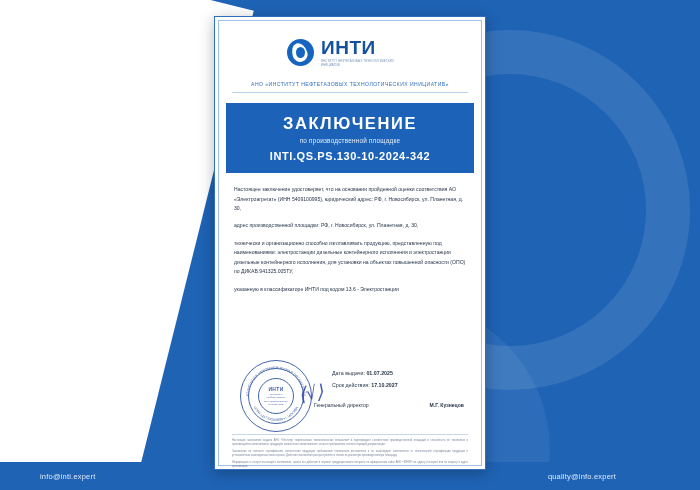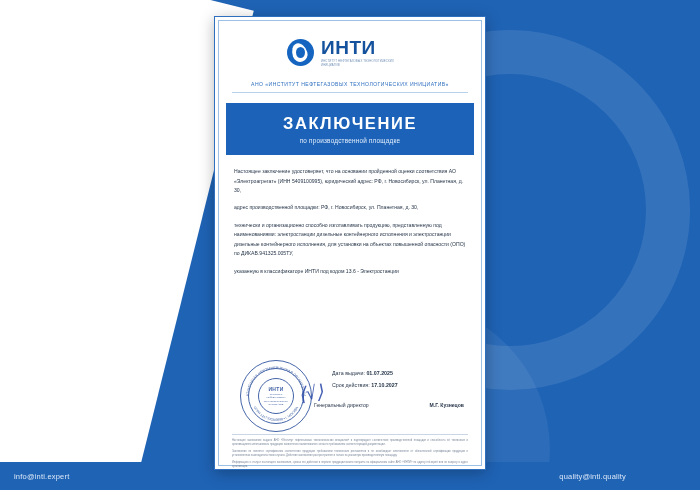--- a/index.html
+++ b/index.html
@@ -64,26 +64,26 @@
   }
   .bg-left-fill {
     position: absolute;
     left: 0; top: 0; width: 124px; height: 462px;
     background: #ffffff;
   }
 
   
   .footer {
     position: absolute;
-    left: 0; bottom: 0;
+    left: 8px; bottom: 0;
     width: 640px; height: 28px;
     display: flex;
     align-items: center;
     justify-content: space-between;
-    padding: 0 14px;
+    padding: 0 32px;
     box-sizing: border-box;
     color: #dbe8f7;
     font-size: 7.5px;
     letter-spacing: 0.2px;
   }
 
   
   .sheet {
     position: absolute;
     left: 214px; top: 16px;
@@ -333,20 +333,21 @@
         <div class="logo-sub">ИНСТИТУТ НЕФТЕГАЗОВЫХ ТЕХНОЛОГИЧЕСКИХ ИНИЦИАТИВ</div>
       </div>
     </div>
 
     <div class="org-line">АНО «ИНСТИТУТ НЕФТЕГАЗОВЫХ ТЕХНОЛОГИЧЕСКИХ ИНИЦИАТИВ»</div>
     <div class="rule"></div>
 
     <div class="title-band">
       <div class="title-main">ЗАКЛЮЧЕНИЕ</div>
       <div class="title-sub">по производственной площадке</div>
+      <div class="title-code">INTI.QS.PS.130-10-2024-342</div>
     </div>
 
     <div class="body">
       <div class="para">Настоящее заключение удостоверяет, что на основании пройденной оценки соответствия АО «Электроагрегат» (ИНН 5409100995), юридический адрес: РФ, г. Новосибирск, ул. Планетная, д. 30,</div>
       <div class="para">адрес производственной площадки: РФ, г. Новосибирск, ул. Планетная, д. 30,</div>
       <div class="para">технически и организационно способно изготавливать продукцию, представленную под наименованиями: электростанции дизельные контейнерного исполнения и электростанции дизельные контейнерного исполнения, для установки на объектах повышенной опасности (ОПО) по ДИКАВ.941325.005ТУ,</div>
       <div class="para">указанную в классификаторе ИНТИ под кодом 13.6 - Электростанции</div>
     </div>
 
     <div class="sign-area">
@@ -395,16 +396,16 @@
       <div class="rule-small"></div>
       <p>Настоящее заключение выдано АНО «Институт нефтегазовых технологических инициатив» и подтверждает соответствие производственной площадки и способность её технически и организационно изготавливать продукцию заявленного наименования согласно требованиям соответствующей документации.</p>
       <p>Заключение не является сертификатом соответствия продукции требованиям технических регламентов и не освобождает изготовителя от обязательной сертификации продукции в установленных законодательством случаях. Действие заключения распространяется только на указанную производственную площадку.</p>
       <p>Информацию о статусе настоящего заключения, сроках его действия и перечне продукции можно получить на официальном сайте АНО «ИНТИ» по адресу inti.expert или по запросу в адрес организации.</p>
 
     </div>
   </div>
 
   <div class="footer">
     <span>info@inti.expert</span>
-    <span>quality@inti.quality</span>
+    <span>quality@info.expert</span>
   </div>
 
 </div>
 
 </body></html>

